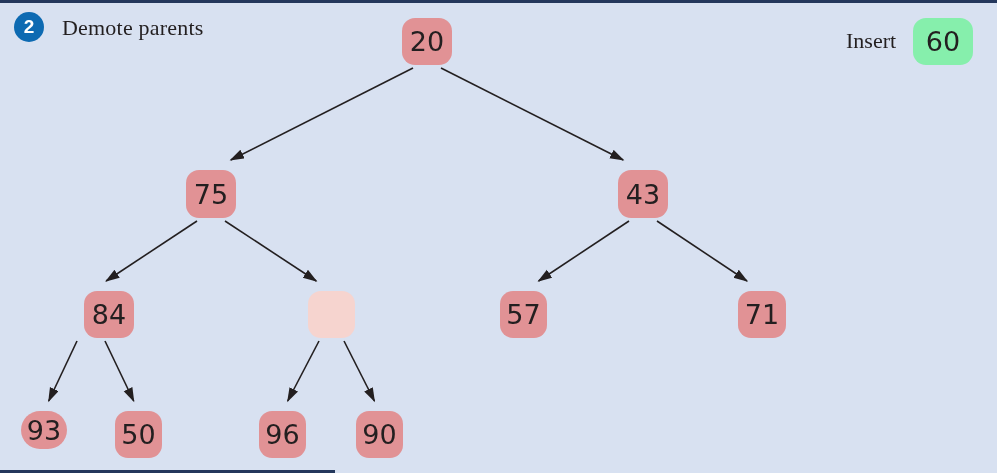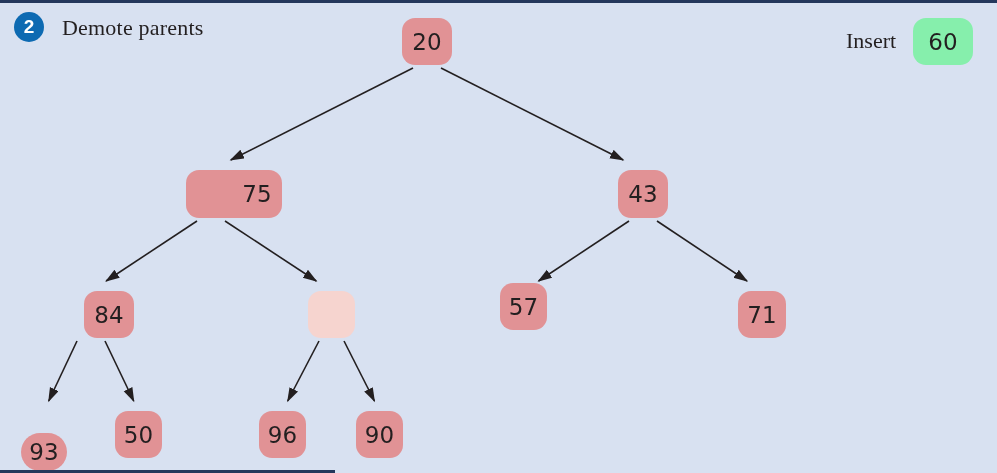--- a/index.html
+++ b/index.html
@@ -27,21 +27,21 @@
   .insert-label {
     position:absolute; left:846px; top:28px;
     font-size:22px;
   }
 
   .node {
     position:absolute;
     border-radius:13px;
     display:flex; align-items:center; justify-content:center;
     font-family:"DejaVu Sans", sans-serif;
-    font-size:23px;
+    font-size:27px;
   }
   svg.arrows { position:absolute; left:0; top:0; }
 </style>
 </head>
 <body>
 
 <div class="panel" style="background: rgb(216, 225, 241); color: rgb(35, 31, 32);">
   <div class="top-border" style="background: rgb(36, 55, 92);"></div>
 
   <div class="step-badge" style="background: rgb(13, 106, 178);">
@@ -67,26 +67,26 @@
         <line x1="657" y1="221" x2="747" y2="281" stroke="#231f20" stroke-width="1.6" marker-end="url(#arrowhead)"></line>
         <line x1="77" y1="341" x2="48.714285714285715" y2="401" stroke="#231f20" stroke-width="1.6" marker-end="url(#arrowhead)"></line>
         <line x1="105" y1="341" x2="133.71428571428572" y2="401" stroke="#231f20" stroke-width="1.6" marker-end="url(#arrowhead)"></line>
         <line x1="319" y1="341" x2="287.7142857142857" y2="401" stroke="#231f20" stroke-width="1.6" marker-end="url(#arrowhead)"></line>
         <line x1="344" y1="341" x2="374.42857142857144" y2="401" stroke="#231f20" stroke-width="1.6" marker-end="url(#arrowhead)"></line>
       </g>
   </svg>
 
   <div id="node-layer">
       <div class="node" style="left: 402px; top: 18px; width: 50px; height: 47px; background: rgb(225, 146, 149);">20</div>
-      <div class="node" style="left: 186px; top: 170px; width: 50px; height: 48px; background: rgb(225, 146, 149); padding-left: 46px;">75</div>
+      <div class="node" style="left: 186px; top: 170px; width: 50px; height: 48px; background: rgb(225, 146, 149);">75</div>
       <div class="node" style="left: 618px; top: 170px; width: 50px; height: 48px; background: rgb(225, 146, 149);">43</div>
       <div class="node" style="left: 84px; top: 291px; width: 50px; height: 47px; background: rgb(225, 146, 149);">84</div>
       <div class="node" style="left: 308px; top: 291px; width: 47px; height: 47px; background: rgb(246, 212, 207);"></div>
-      <div class="node" style="left: 500px; top: 283px; width: 47px; height: 47px; background: rgb(225, 146, 149);">57</div>
+      <div class="node" style="left: 500px; top: 291px; width: 47px; height: 47px; background: rgb(225, 146, 149);">57</div>
       <div class="node" style="left: 738px; top: 291px; width: 48px; height: 47px; background: rgb(225, 146, 149);">71</div>
-      <div class="node" style="left: 21px; top: 433px; width: 46px; height: 38px; background: rgb(225, 146, 149); border-radius: 21px;">93</div>
+      <div class="node" style="left: 21px; top: 411px; width: 46px; height: 38px; background: rgb(225, 146, 149); border-radius: 21px;">93</div>
       <div class="node" style="left: 115px; top: 411px; width: 47px; height: 47px; background: rgb(225, 146, 149);">50</div>
       <div class="node" style="left: 259px; top: 411px; width: 47px; height: 47px; background: rgb(225, 146, 149);">96</div>
       <div class="node" style="left: 356px; top: 411px; width: 47px; height: 47px; background: rgb(225, 146, 149);">90</div>
     </div>
 
   <div class="bottom-border" style="background: rgb(36, 55, 92);"></div>
 </div>
 
 </body></html>

